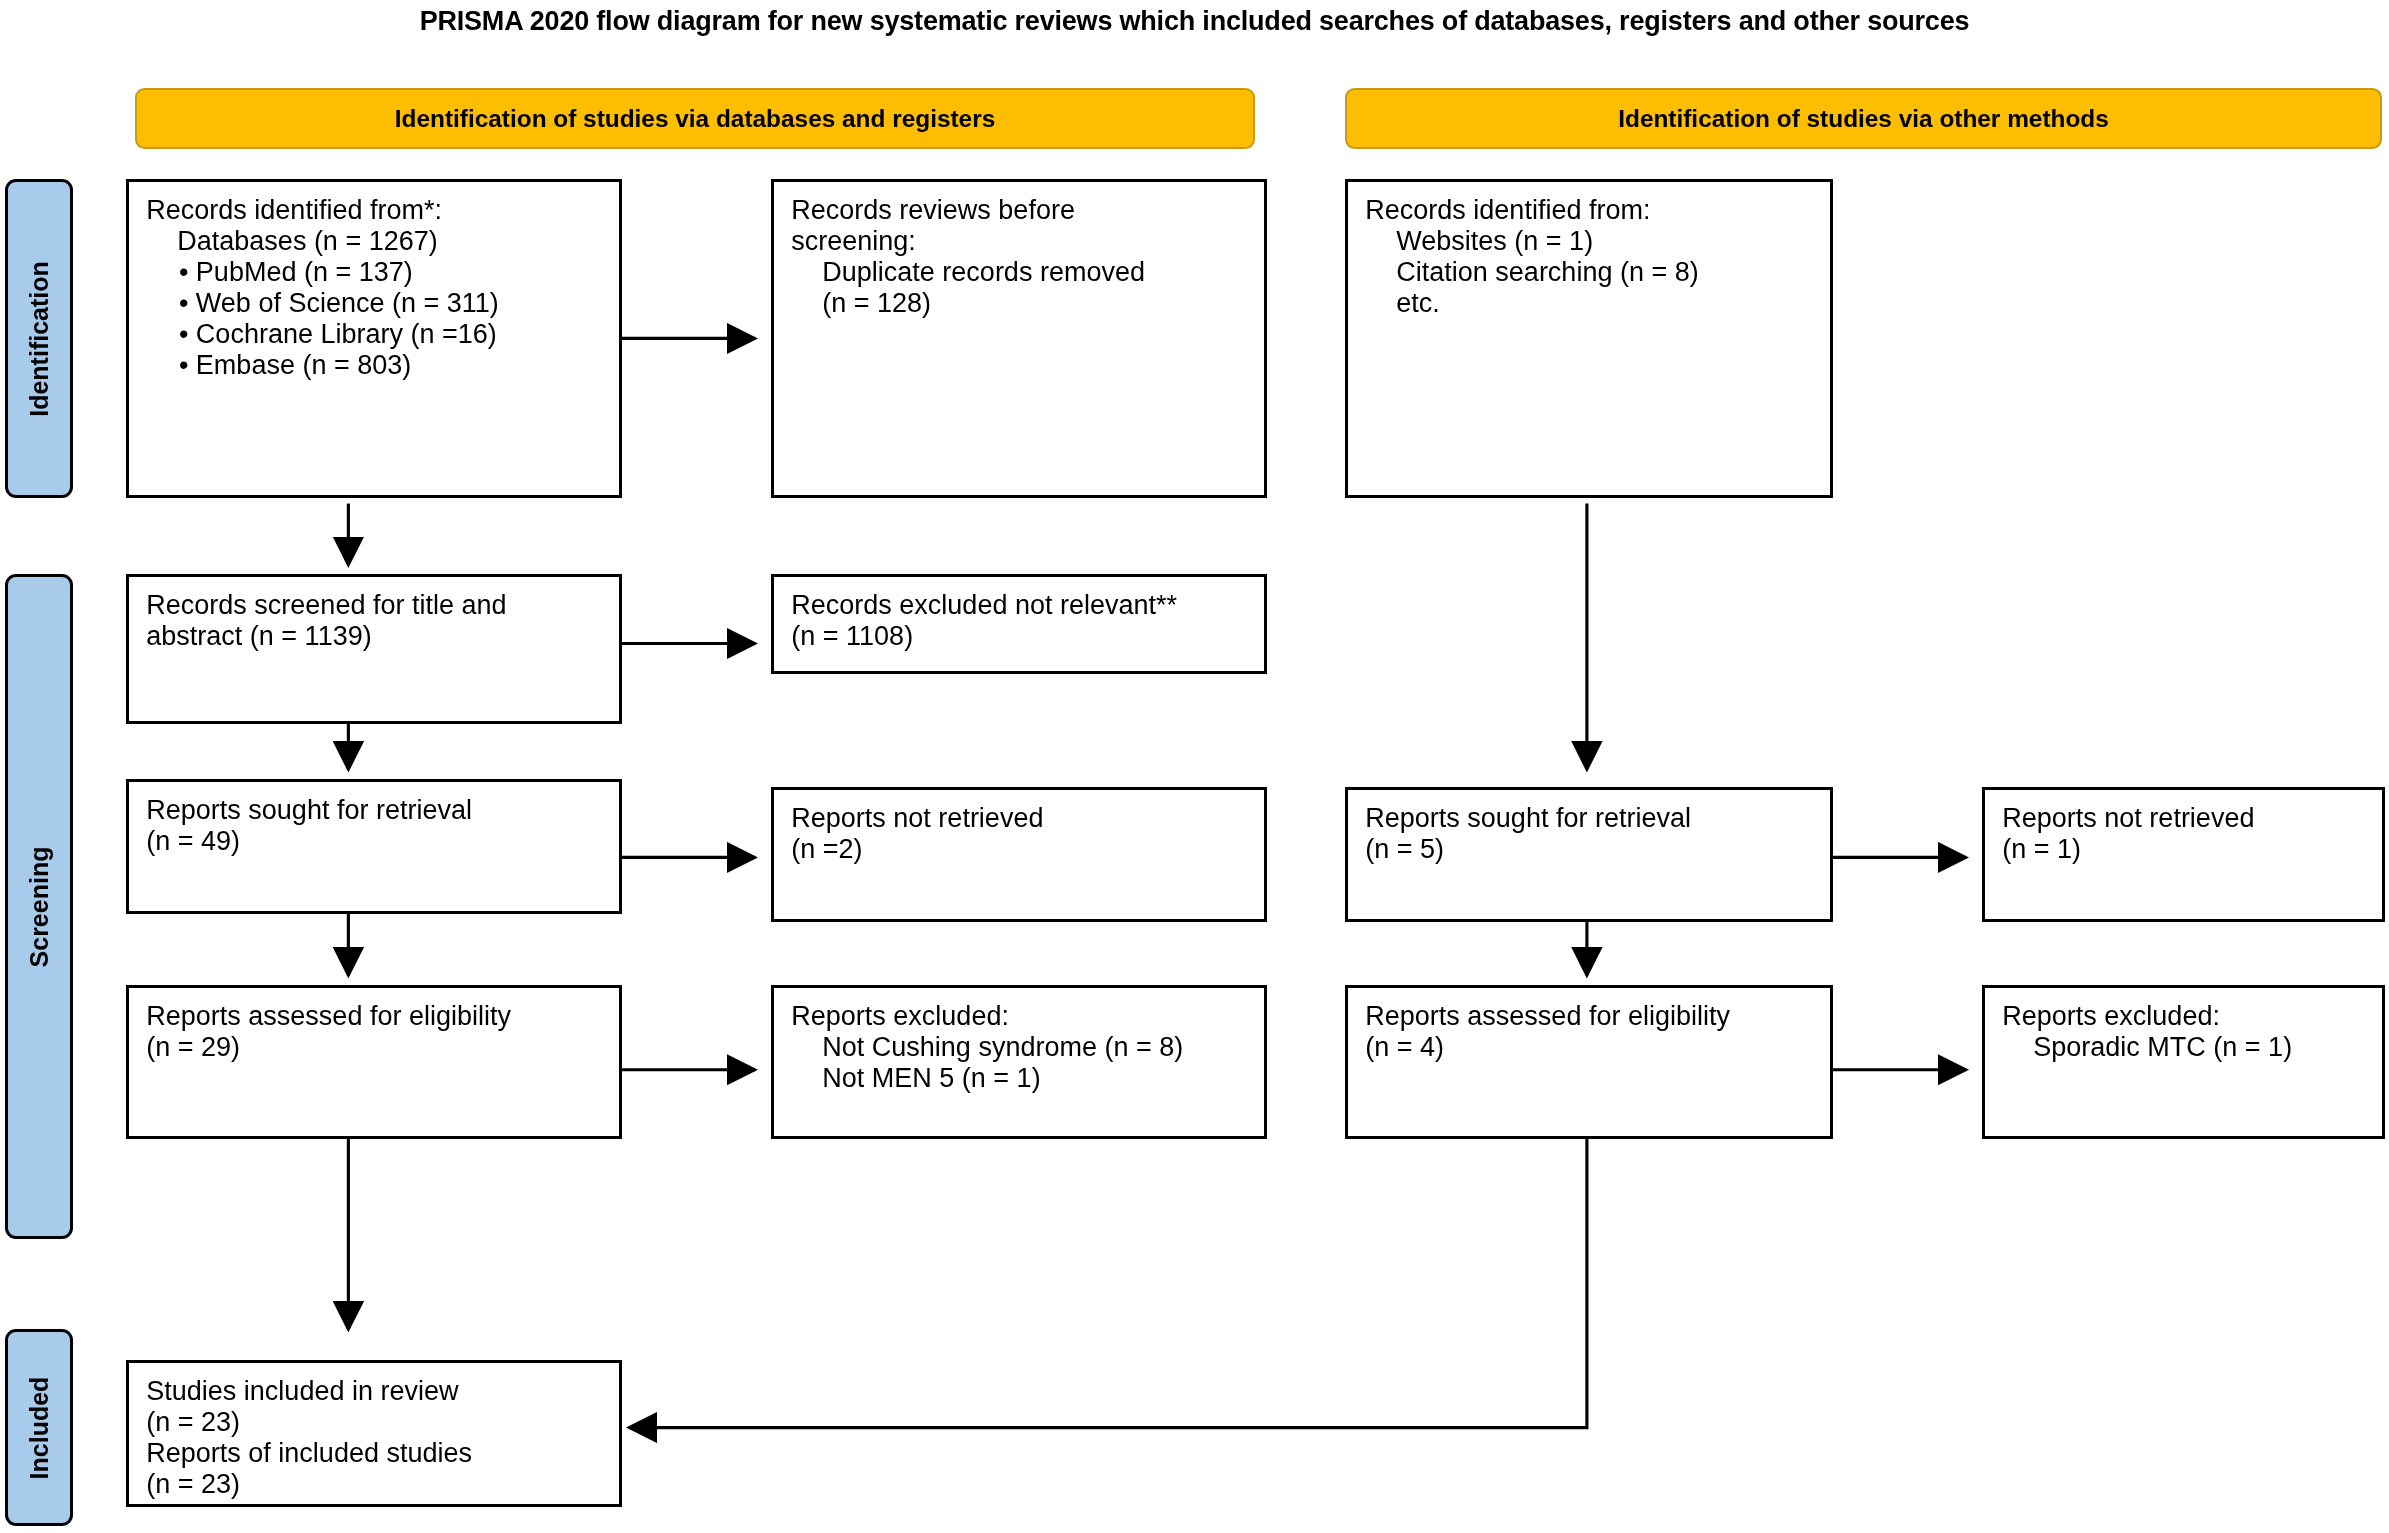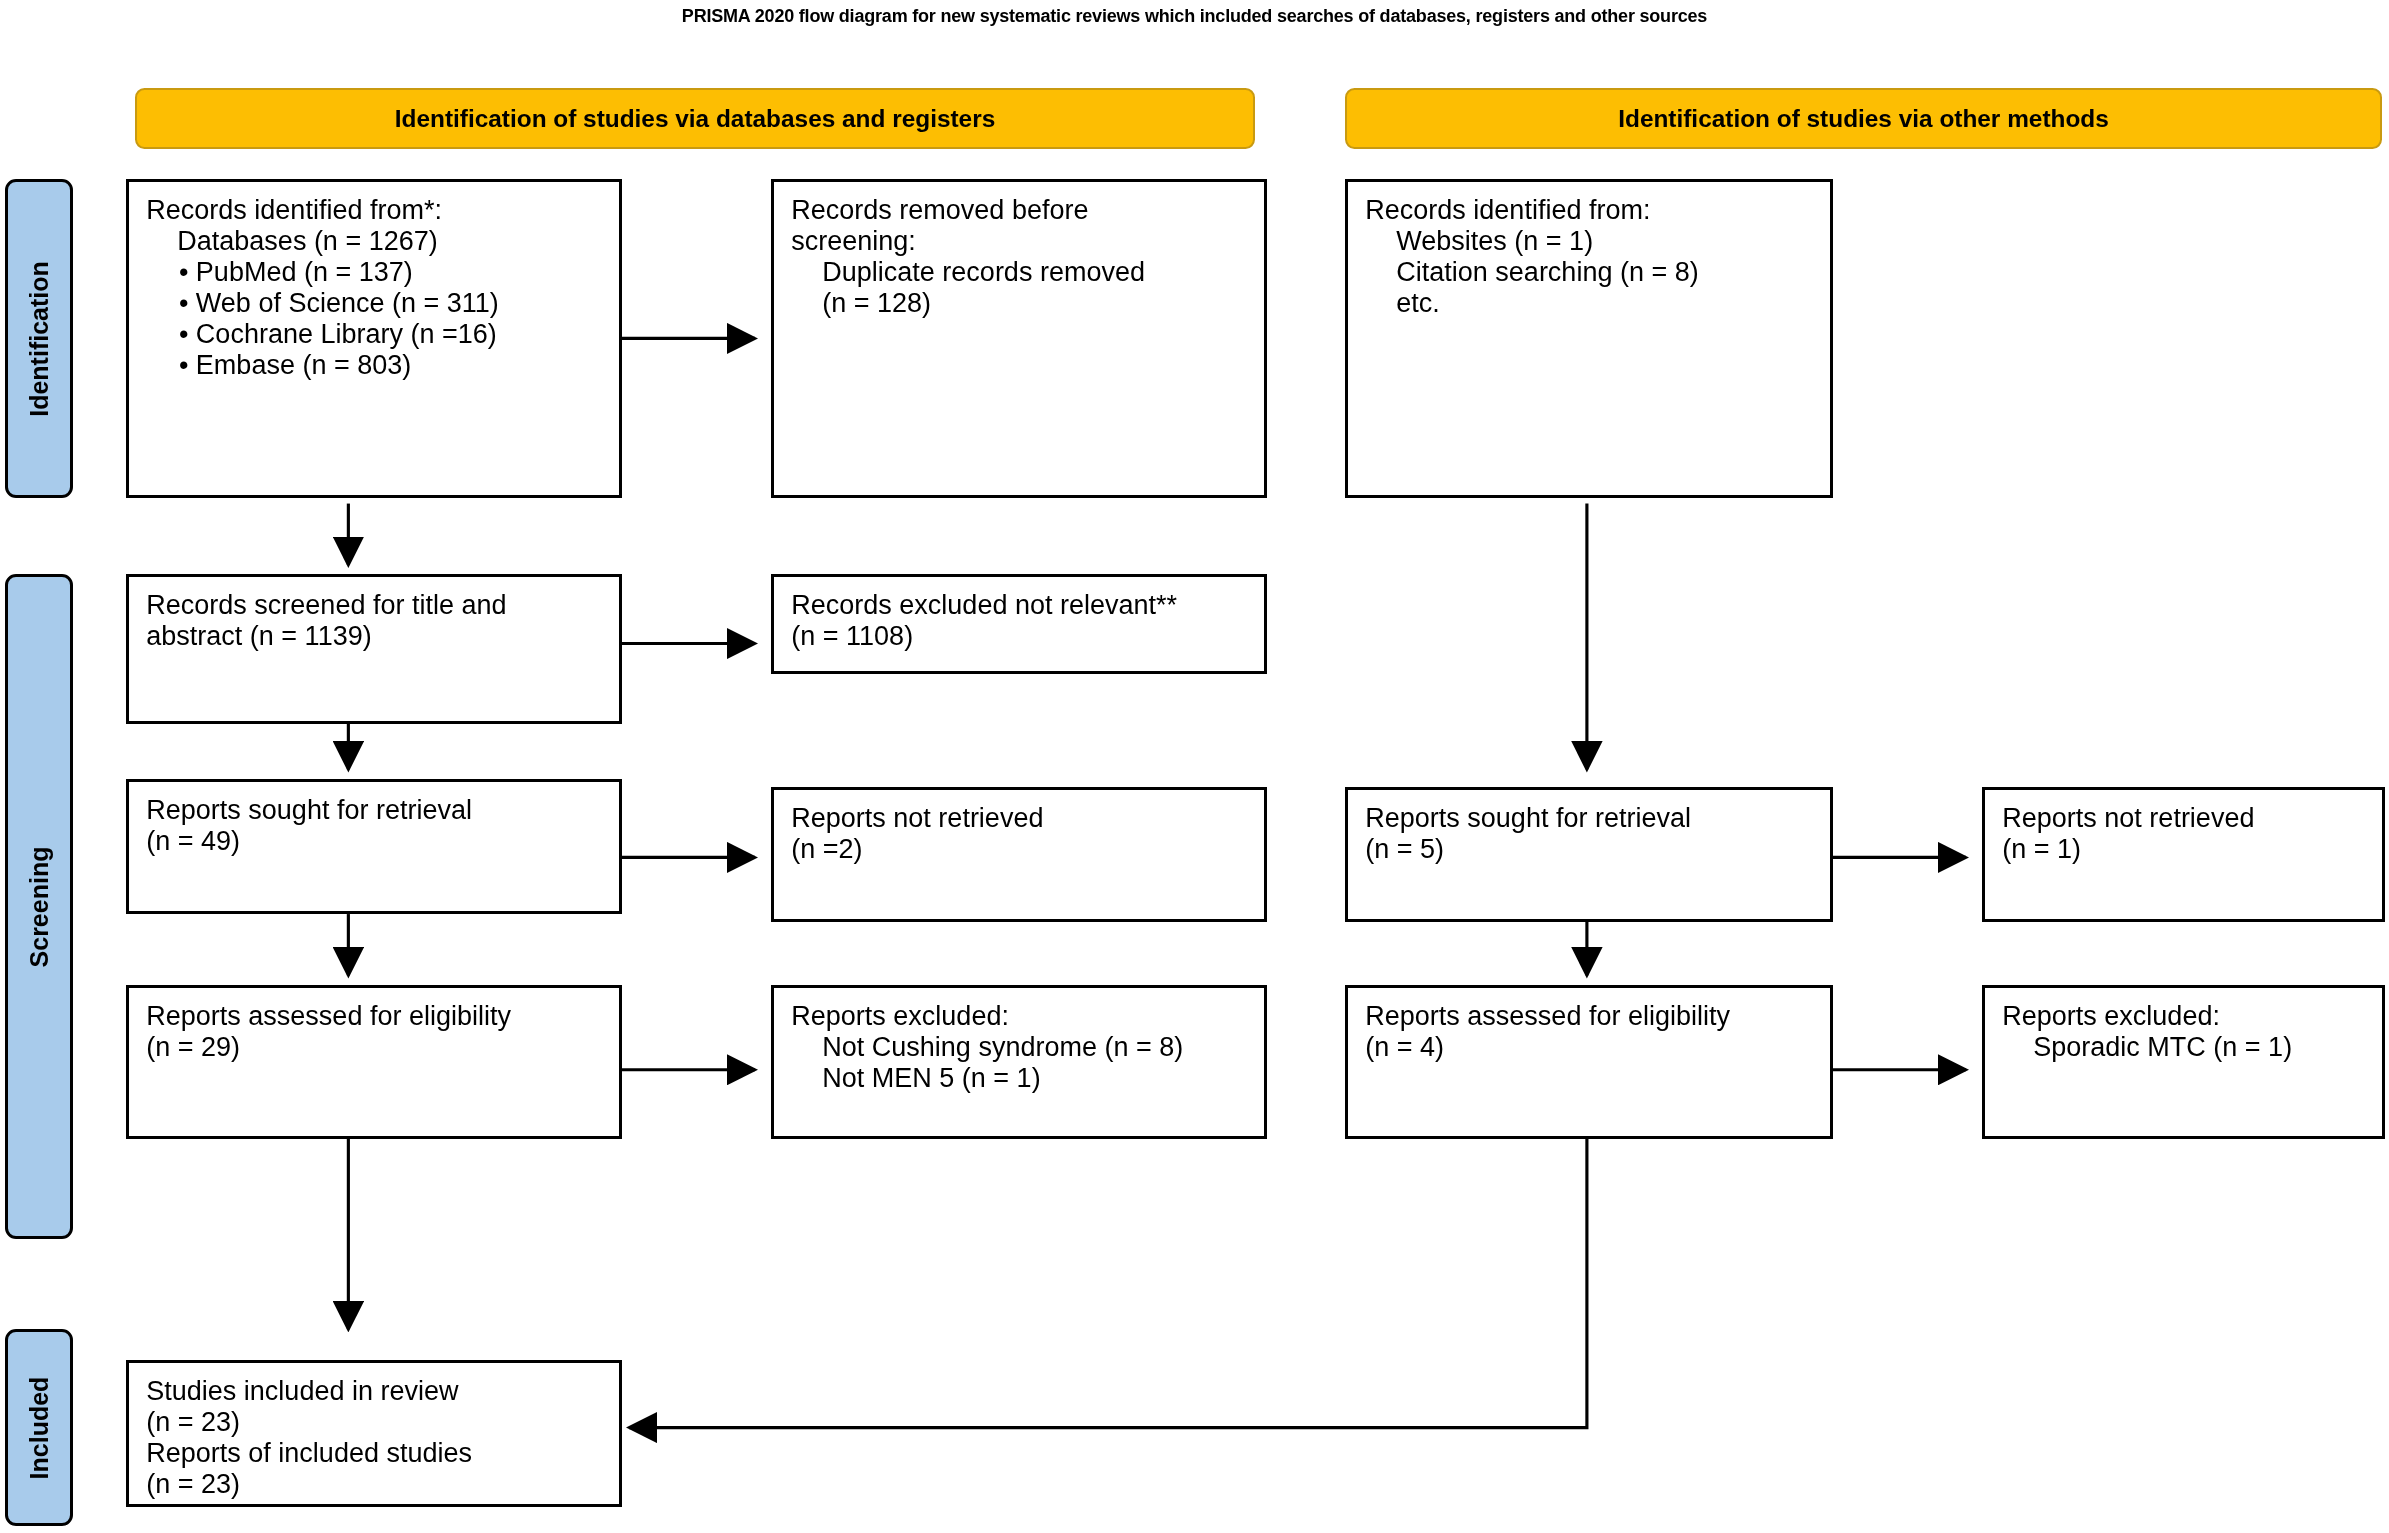--- a/index.html
+++ b/index.html
@@ -1,21 +1,21 @@
 <!DOCTYPE html>
 <html style="font-size:12.6px"><head>
 <meta charset="utf-8">
 <style>
   html,body{margin:0;padding:0;background:#ffffff;}
   body{font-family:"Liberation Sans", sans-serif;}
   #page{position:relative;width:2389px;height:1534px;background:#ffffff;overflow:hidden;}
 
   #diagram-title{
     position:absolute; left:0; top:6.3px; width:2389px;
-    text-align:center; font-size:18px; font-weight:bold; color:#000;
+    text-align:center; font-size:27px; font-weight:bold; color:#000;
     letter-spacing:-0.2px;
   }
 
   
   .phase-band{
     position:absolute;
     background:#a8cbeb;
     border:3.9px solid #000;
     border-radius:11px;
     box-sizing:border-box;
@@ -126,21 +126,21 @@
   <div class="flow-box" style="left:126px; top:179px; width:496px; height:319px;">
     <span class="ln">Records identified from*:</span>
     <span class="ln ind1">Databases (n = 1267)</span>
     <span class="ln ind2">• PubMed (n = 137)</span>
     <span class="ln ind2">• Web of Science (n = 311)</span>
     <span class="ln ind2">• Cochrane Library (n =16)</span>
     <span class="ln ind2">• Embase (n = 803)</span>
   </div>
 
   <div class="flow-box" style="left:771px; top:179px; width:496px; height:319px;">
-    <span class="ln">Records removed before</span>
+    <span class="ln">Records reviews before</span>
     <span class="ln">screening:</span>
     <span class="ln ind1">Duplicate records removed</span>
     <span class="ln ind1">(n = 128)</span>
   </div>
 
   <div class="flow-box" style="left:126px; top:574px; width:496px; height:150px;">
     <span class="ln">Records screened for title and</span>
     <span class="ln">abstract (n = 1139)</span>
   </div>
 

